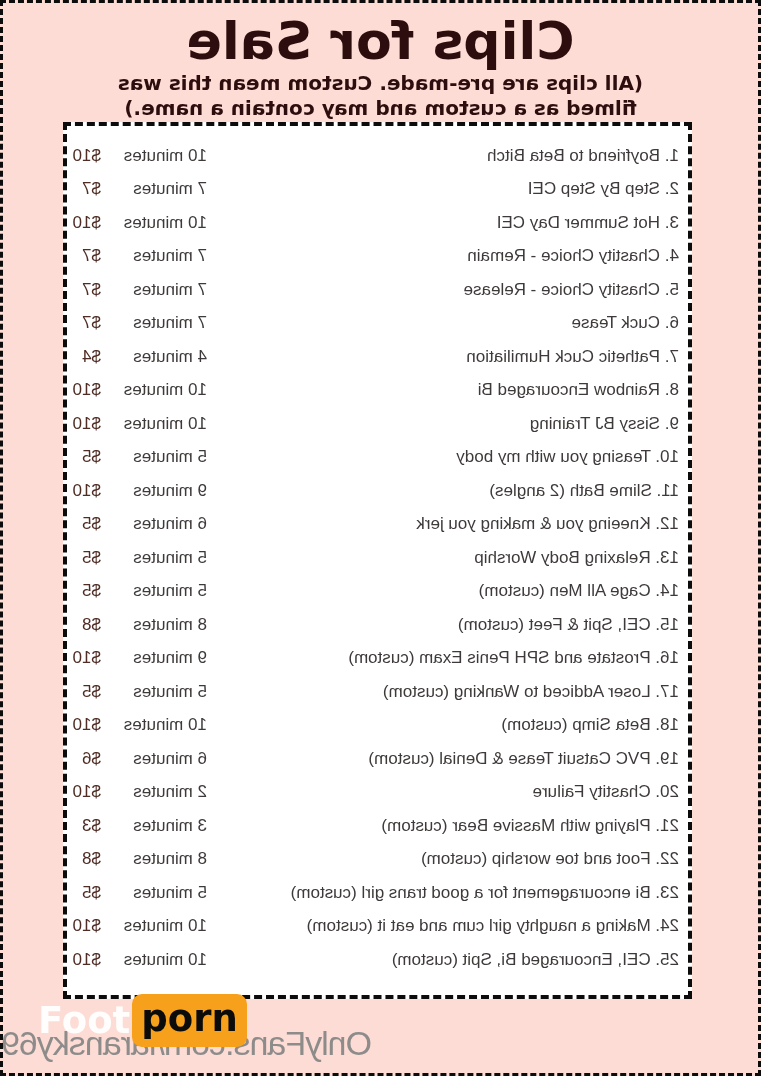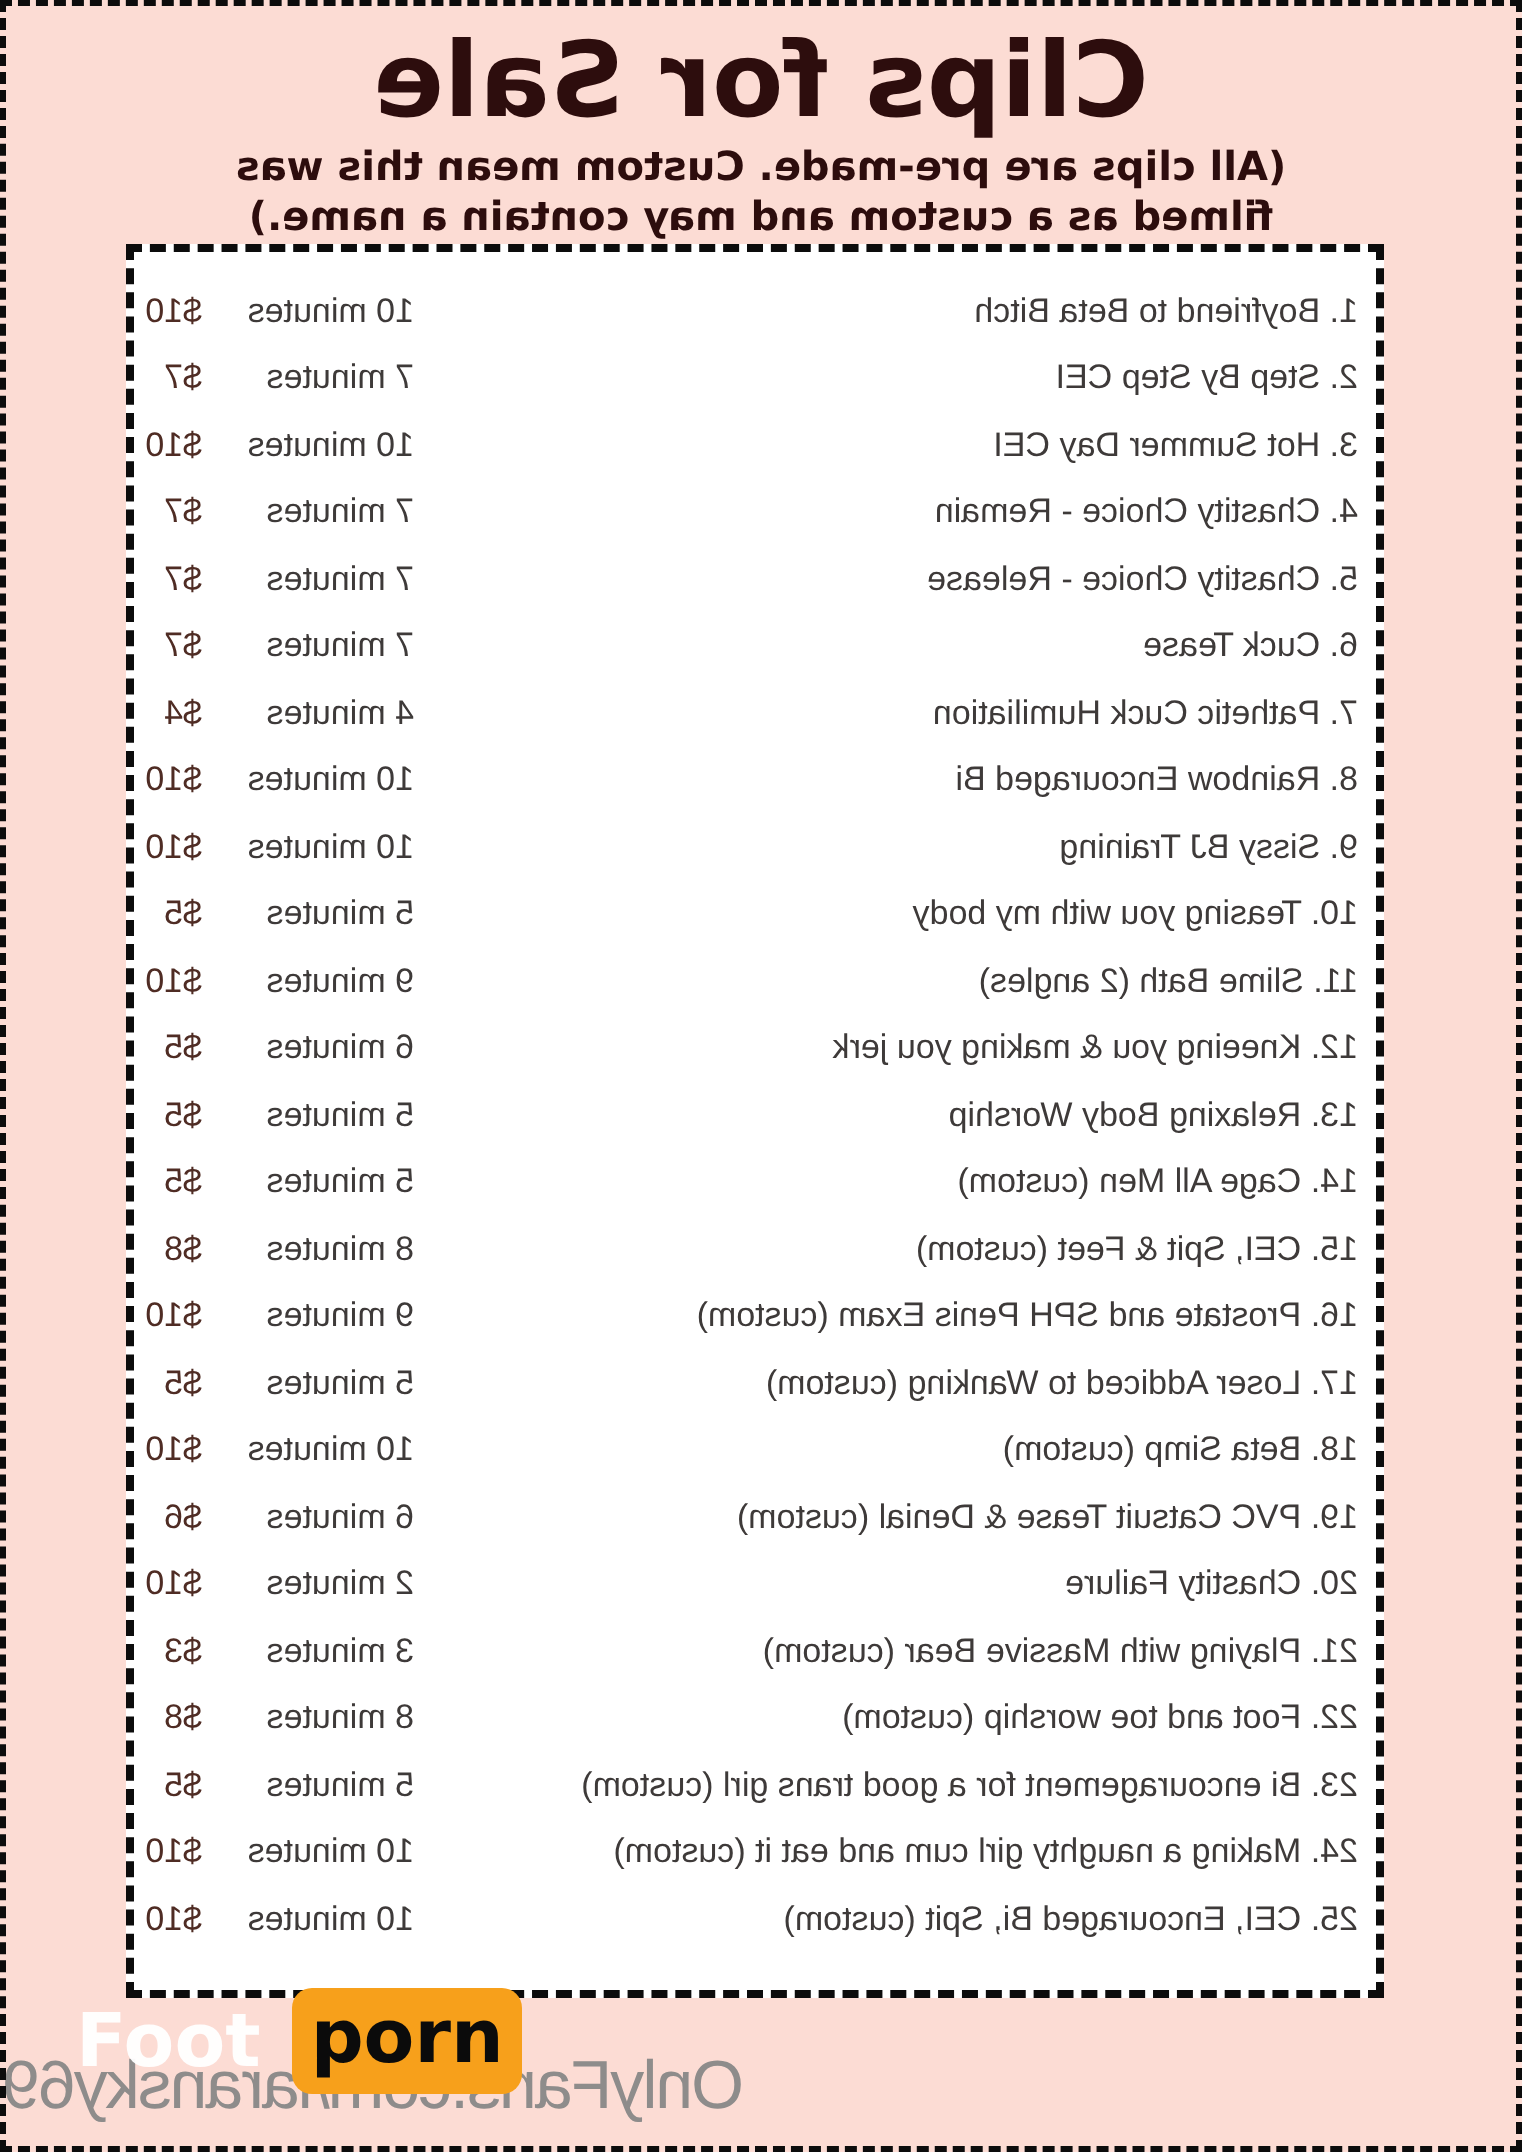--- a/index.html
+++ b/index.html
@@ -85,21 +85,21 @@
     left: 38px; top: 994px;
     display: flex;
     align-items: center;
     z-index: 7;
     font-family: "DejaVu Sans", sans-serif;
     font-weight: bold;
     font-size: 37px;
   }
   .wm-part1 { color: rgba(255,255,255,0.95); }
   .wm-part2 {
-    margin-left: 16px;
+    margin-left: 2px;
     background: #f7a01b;
     color: #0b0b0b;
     border-radius: 10px;
     padding: 3px 9px 7px 9px;
   }
 </style>
 </head>
 <body>
 
 <div class="mirrored-layer">

